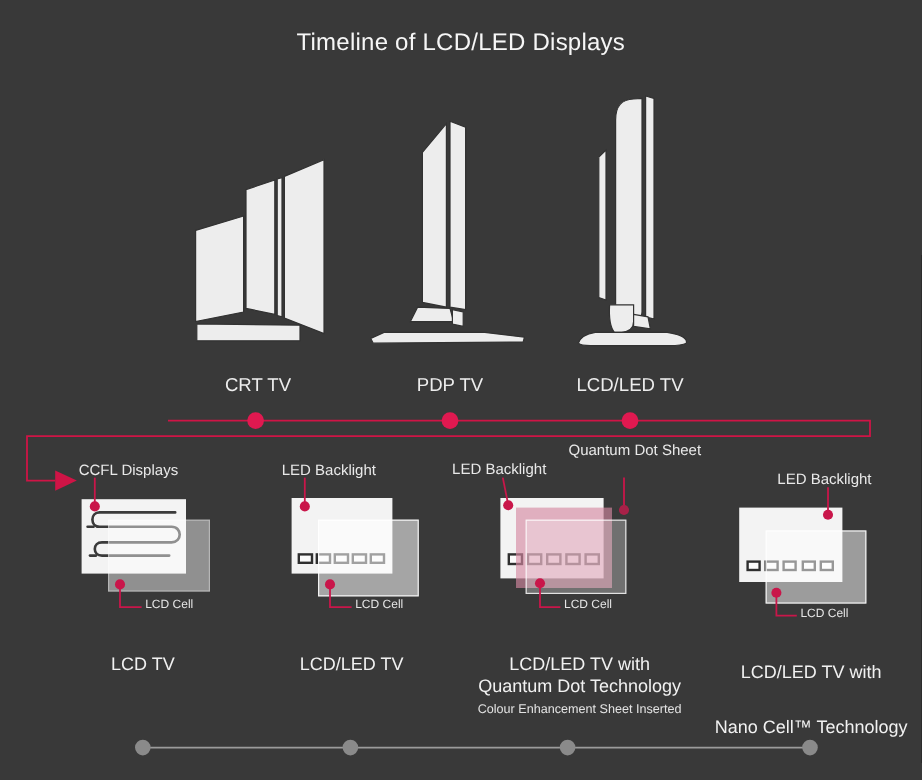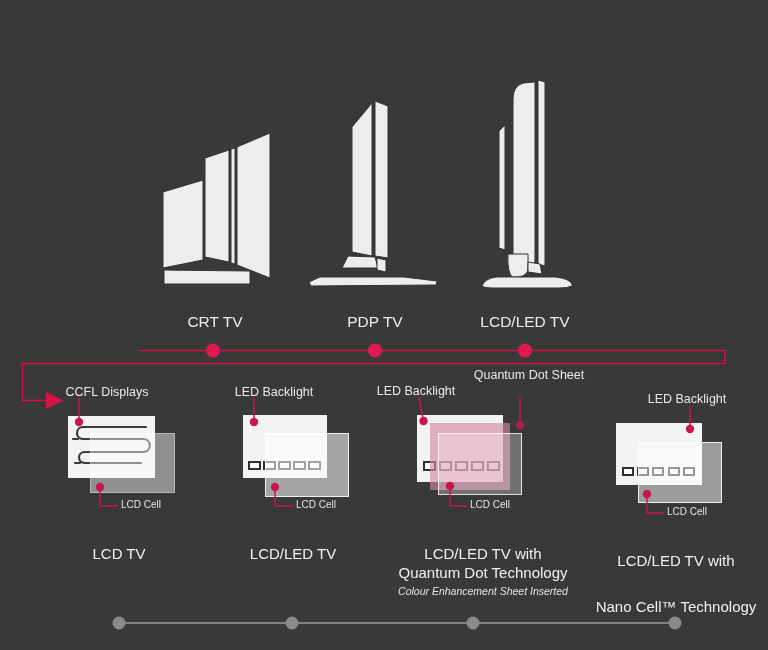--- a/index.html
+++ b/index.html
@@ -22,34 +22,35 @@
   }
   .celllabel{
     position:absolute;color:#e5e5e5;font-size:10px;white-space:nowrap;
   }
   .caption{
     position:absolute;transform:translateX(-50%);color:#f1f1f1;
     font-size:15px;white-space:nowrap;font-weight:500;
   }
   .subcaption{
     position:absolute;transform:translateX(-50%);color:#e3e3e3;
-    font-size:10.5px;white-space:nowrap;font-style:italic;
+    font-size:10.5px;white-space:nowrap;
   }
   .panel{position:absolute;}
   .panel-white{position:absolute;background:#f3f3f3;}
   .sheet{position:absolute;}
   .led{position:absolute;background:#fbfbfb;border:2px solid #2f2f2f;}
   svg.illus{position:absolute;}
   svg.overlay{position:absolute;left:0;top:0;pointer-events:none;}
 </style>
 </head>
 <body>
 
 <div class="stage">
 
+  <div class="title">Timeline of LCD/LED Displays</div>
 
   <svg class="illus" style="left:160px;top:130px;" width="115" height="158" viewBox="0 0 115 158">
     <g fill="#ededed" stroke="#323232" stroke-width="1">
       <polygon points="3,62 43,50 43,130 3,138"></polygon>
       <polygon points="45,28 69,20 69,132 45,127"></polygon>
       <polygon points="71,19 75,18 75,134 71,133"></polygon>
       <polygon points="77,17 110,3 110,148 77,135"></polygon>
       <polygon points="4,140 90,141 90,154 4,154"></polygon>
     </g>
   </svg>

